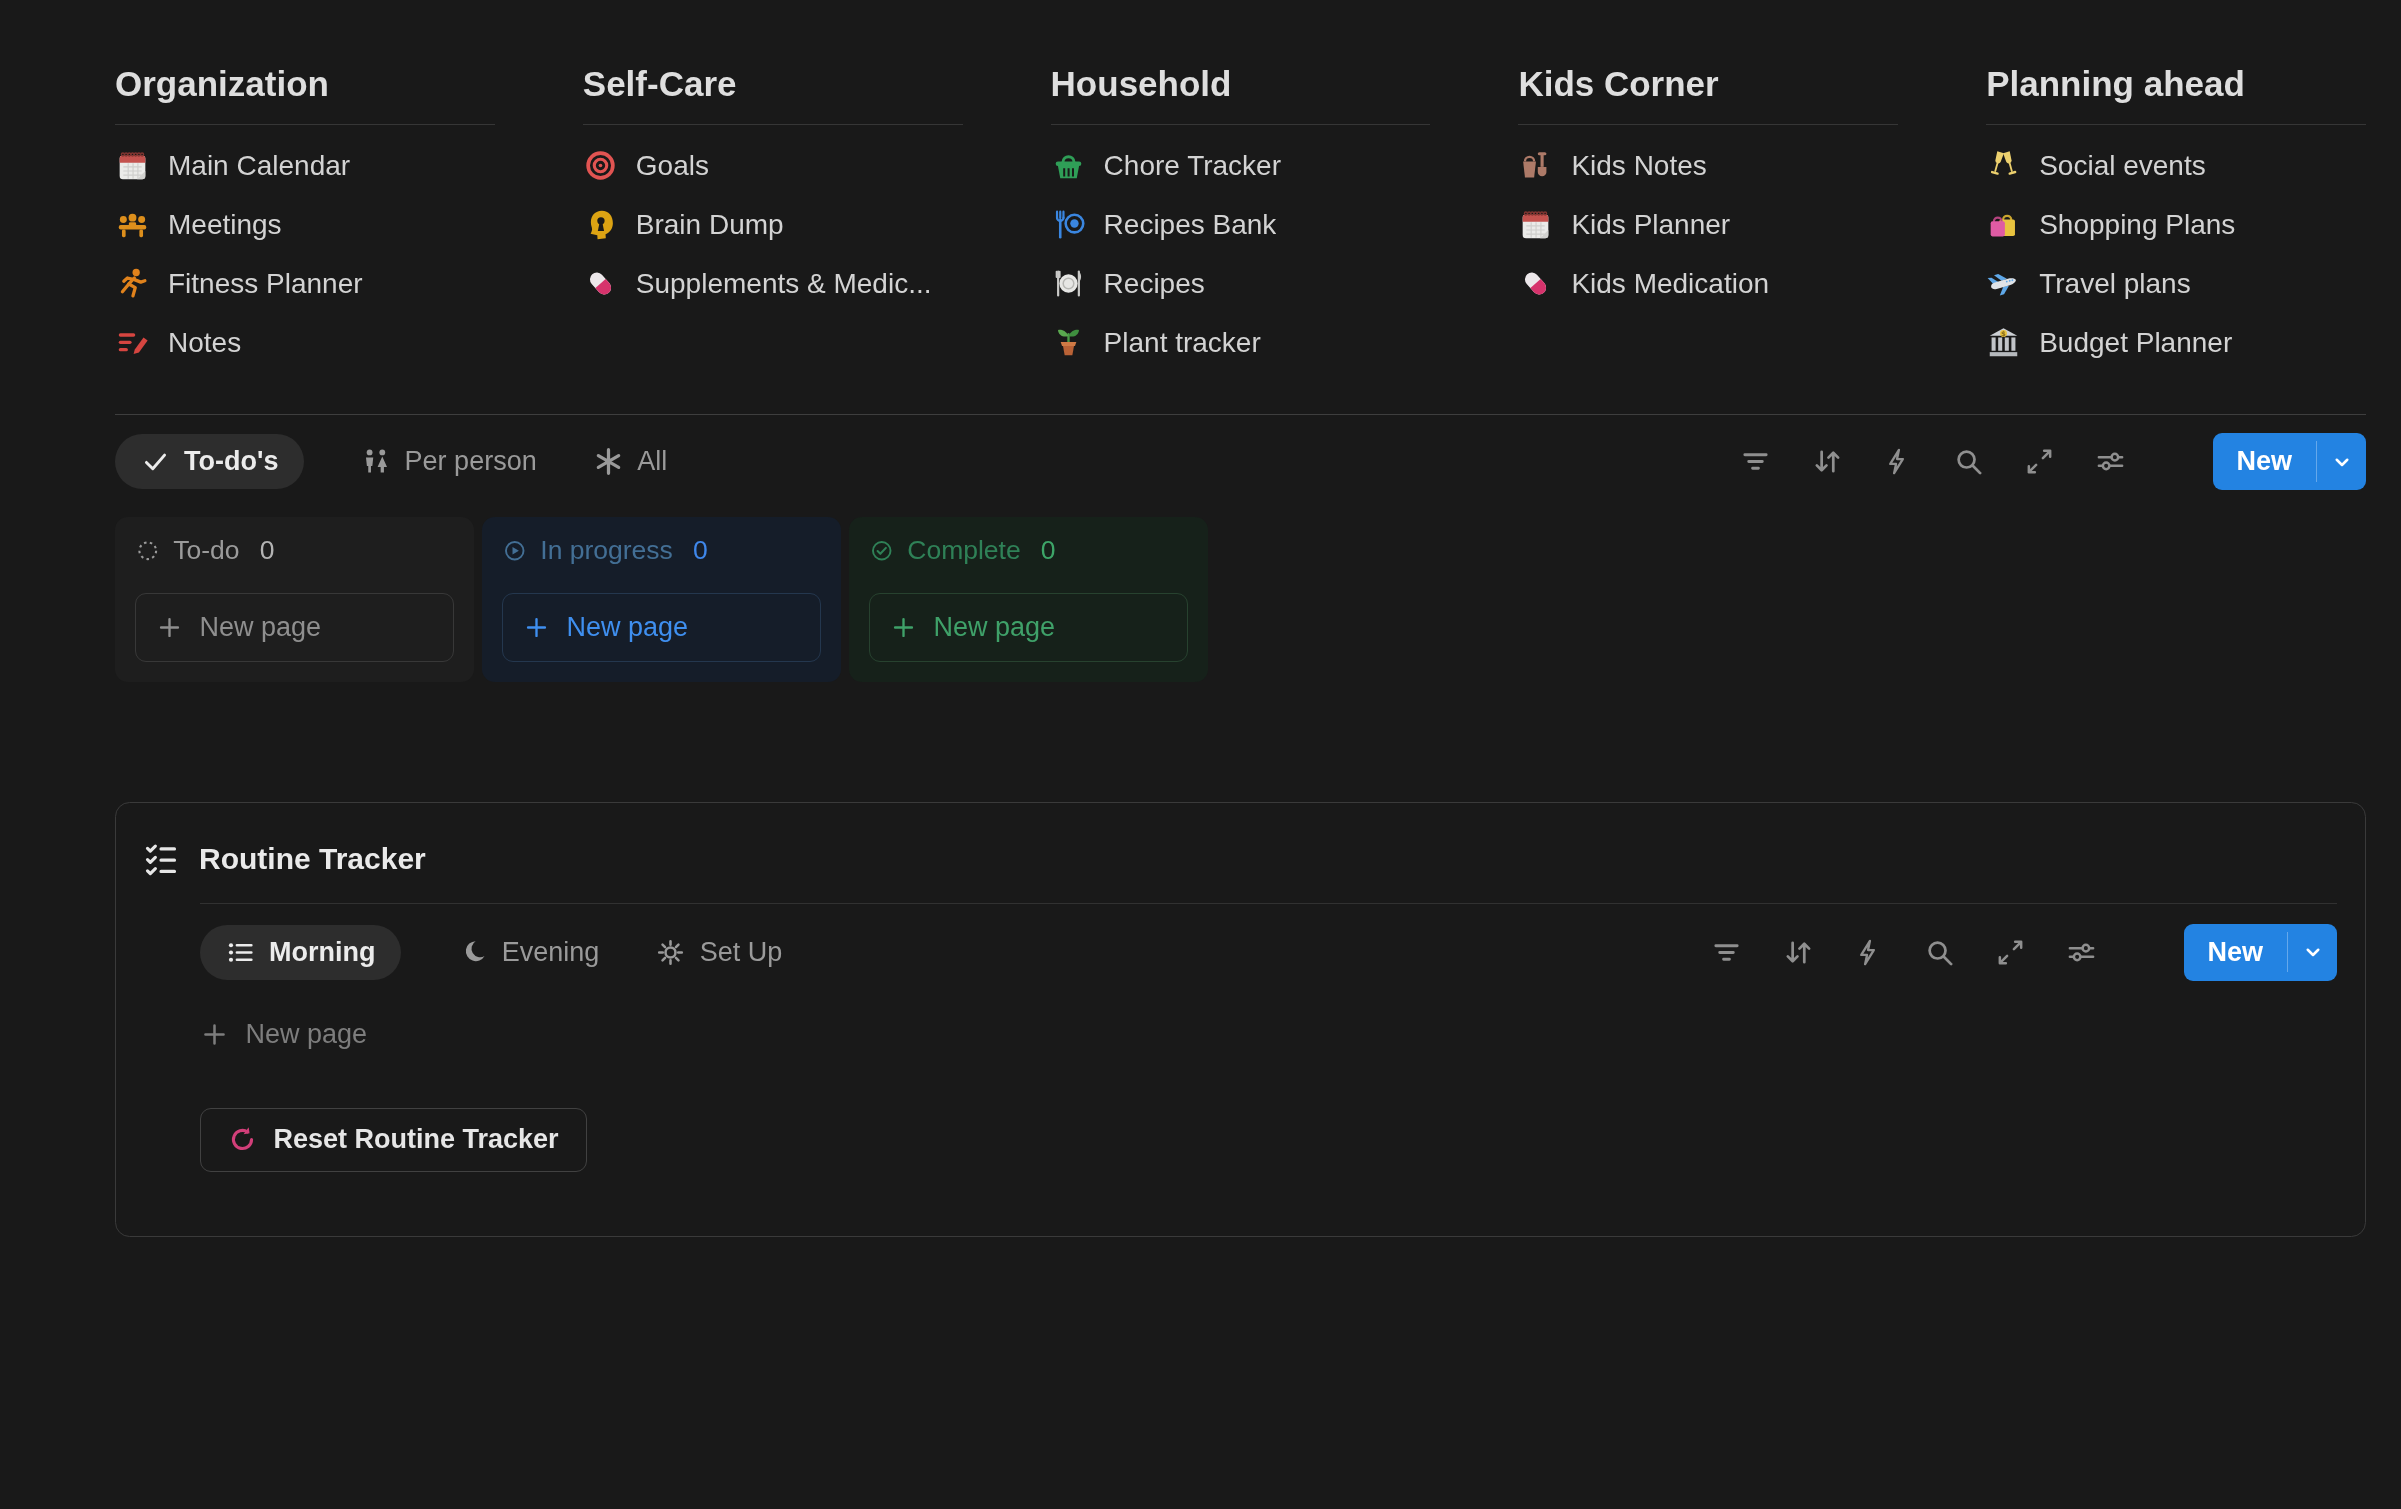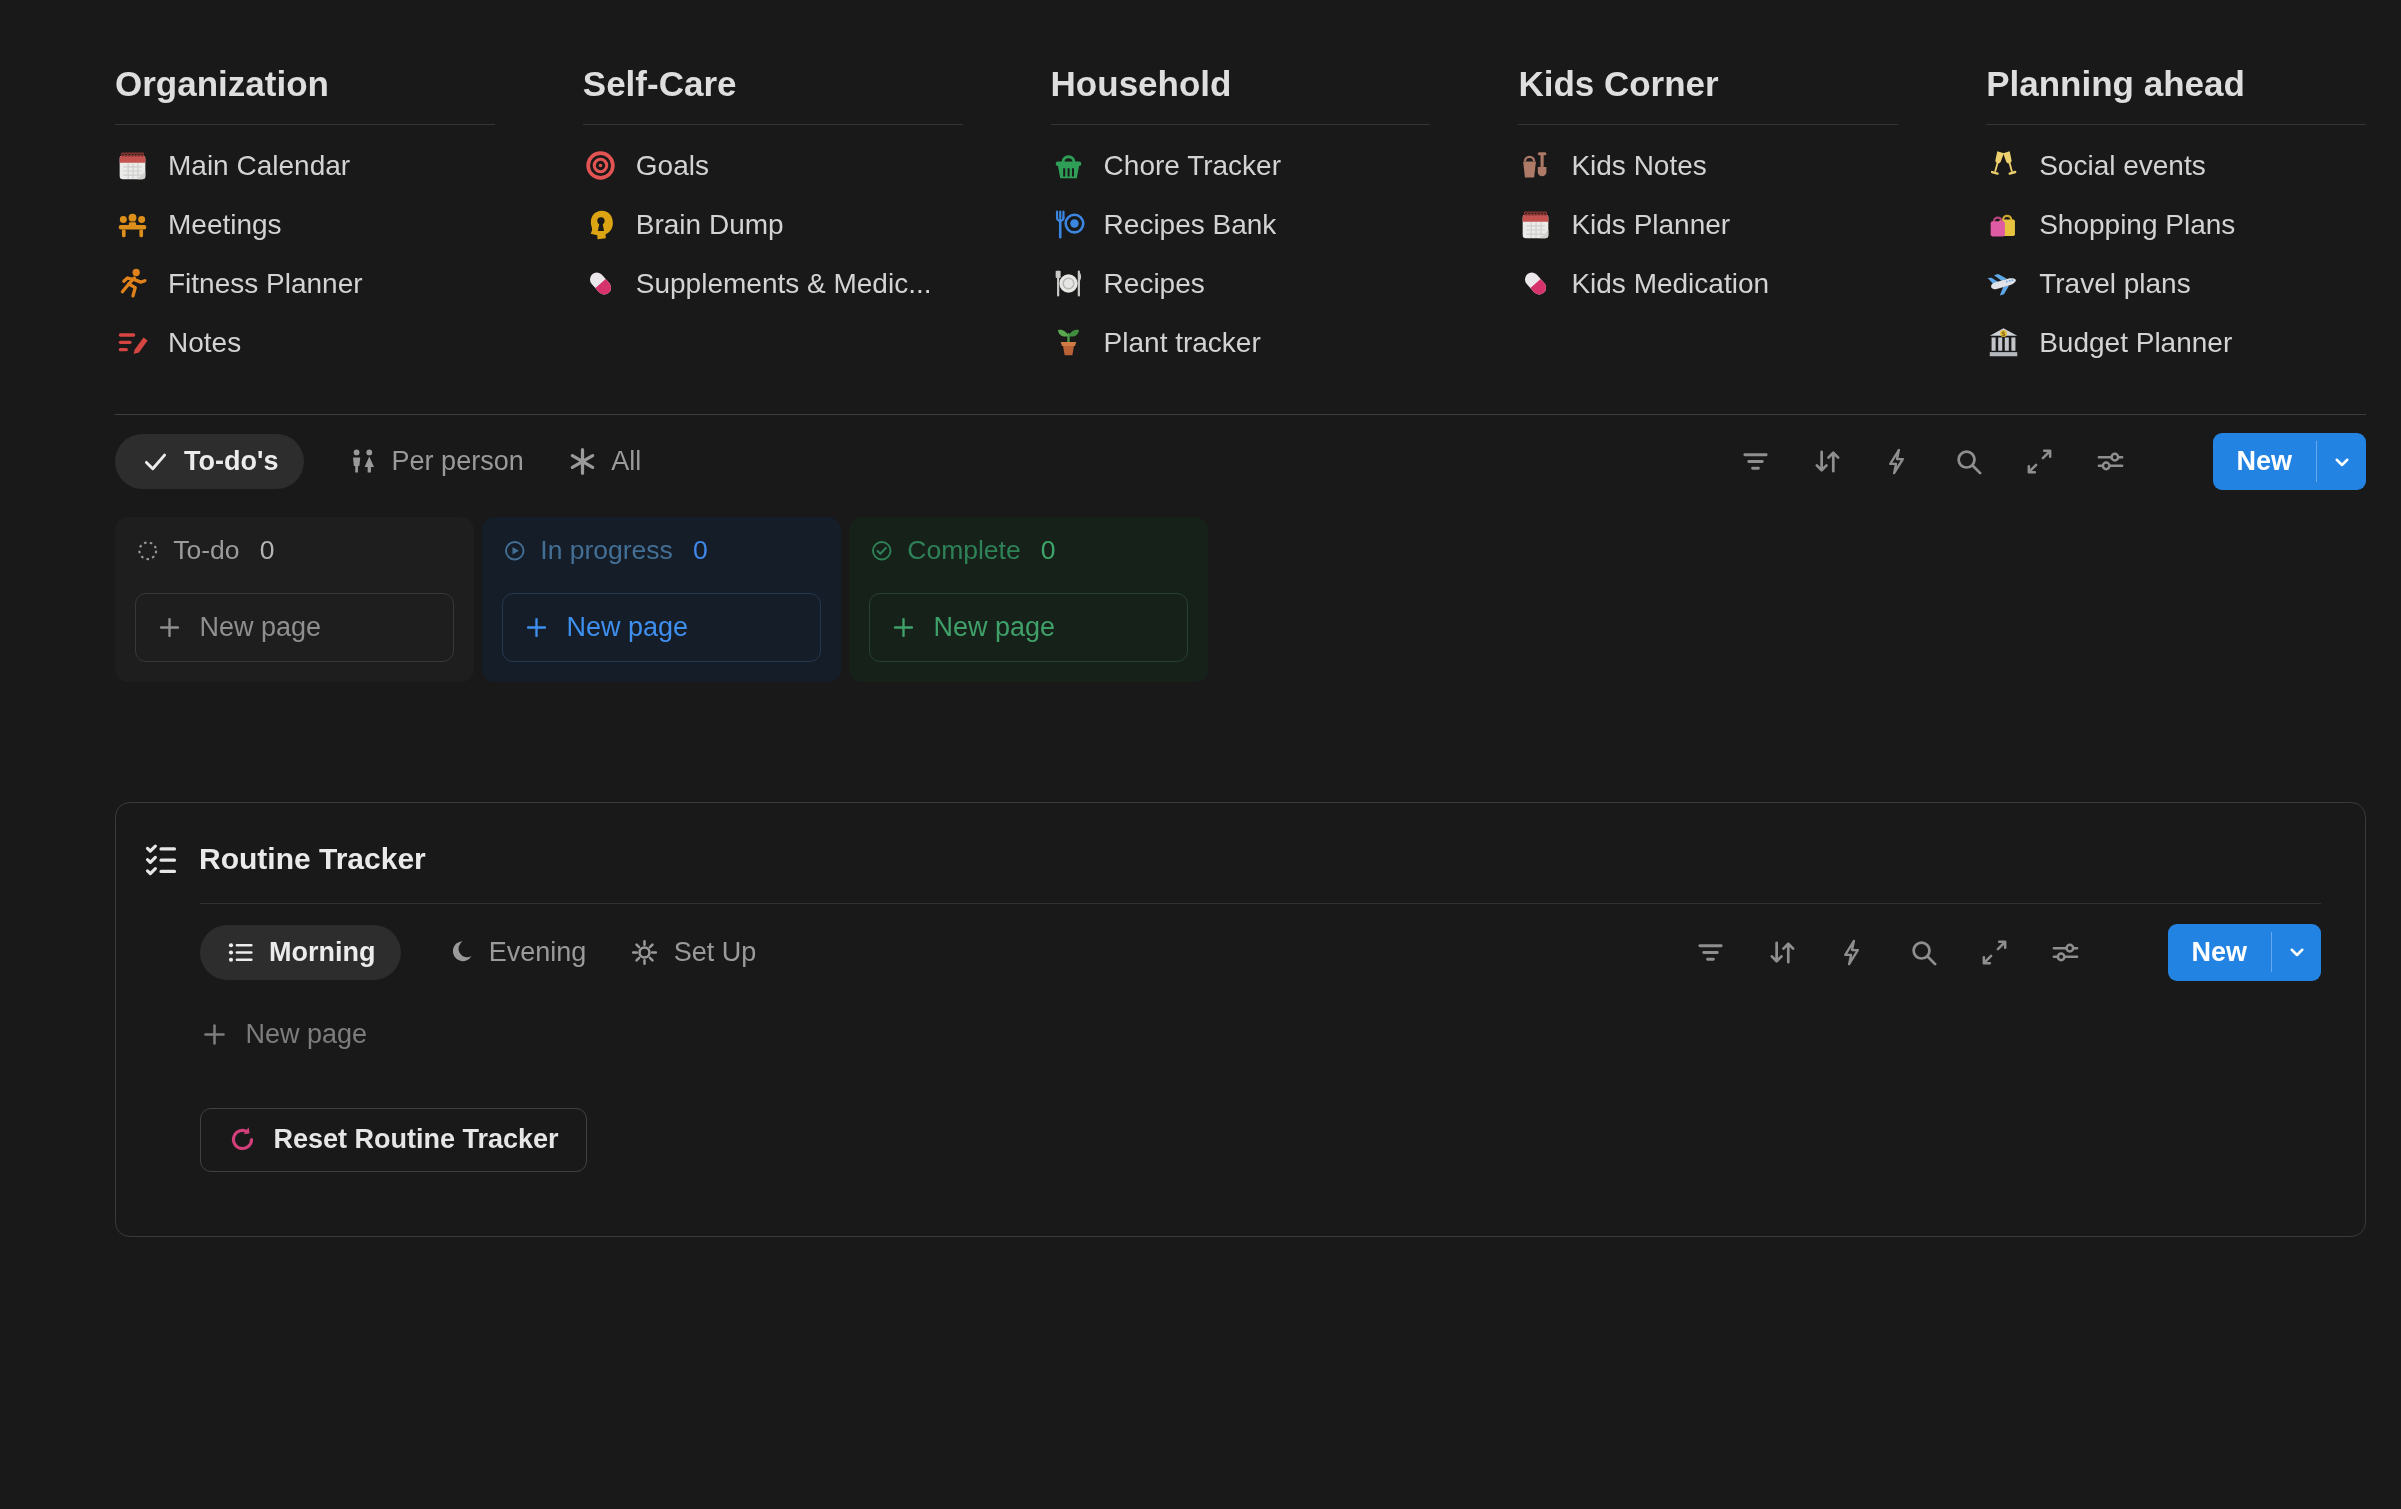--- a/index.html
+++ b/index.html
@@ -15,21 +15,21 @@
   .link-item{display:flex;align-items:center;gap:18px;padding:12px 0;cursor:pointer;width:max-content;max-width:100%;}
   .link-icon{width:35px;height:35px;flex:none;display:flex;align-items:center;justify-content:center;}
   .link-icon svg{width:33px;height:33px;}
   .link-label{font-size:28px;color:#d3d3d3;text-decoration:underline;text-decoration-color:rgba(255,255,255,.27);
               text-decoration-thickness:1.4px;text-underline-offset:7.3px;white-space:nowrap;overflow:hidden;text-overflow:ellipsis;}
 
   .page-divider{margin:42px 0 0;border:0;border-top:1.8px solid #3e3e3e;}
 
   
   .view-bar{display:flex;align-items:center;justify-content:space-between;margin-top:18px;}
-  .tabs{display:flex;align-items:center;gap:44px;}
+  .tabs{display:flex;align-items:center;gap:57px;}
   .tab{display:flex;align-items:center;gap:14.6px;font-size:27px;color:#9a9a9a;cursor:pointer;white-space:nowrap;}
   .tab .t-icon{display:flex;}
   .tab svg{width:29px;height:29px;}
   .tab.active{background:#2d2d2d;border-radius:911px;padding:12px 25.5px;color:#ececec;font-weight:700;}
   .toolbar{display:flex;align-items:center;gap:56px;color:#8f8f8f;}
   .tool{width:31px;height:31px;cursor:pointer;display:flex;}
   .tool svg{width:31px;height:31px;}
   .new-button{display:flex;align-items:stretch;border-radius:9px;overflow:hidden;margin-left:31px;cursor:pointer;height:57px;}
   .new-label{display:flex;align-items:center;padding:0 24px;font-size:27px;font-weight:700;color:#fff;}
   .new-split{width:0.9px;background:rgba(255,255,255,.3);margin:8.2px 0;}
@@ -41,21 +41,21 @@
   .board-col{width:359px;border-radius:12.8px;padding:18px 20px 20px;box-sizing:border-box;}
   .status-row{display:flex;align-items:center;gap:12.8px;font-size:26.5px;font-weight:500;}
   .status-row .s-icon{width:25.5px;height:25.5px;display:flex;}
   .s-icon svg{width:25.5px;height:25.5px;}
   .status-count{margin-left:7.3px;}
   .newpage-btn{margin-top:27px;height:69px;border-radius:11px;border:0.9px solid;display:flex;align-items:center;
                gap:16.4px;padding:0 20px;font-size:27px;cursor:pointer;box-sizing:border-box;}
   .newpage-btn svg{width:27px;height:27px;}
 
   
-  .routine-card{margin:120px 35px 0 115px;border:0.9px solid #3a3a3a;border-radius:14.6px;padding:38px 44px 64px 27px;}
+  .routine-card{margin:120px 35px 0 115px;border:0.9px solid #3a3a3a;border-radius:14.6px;padding:38px 28px 64px 27px;}
   .routine-title-row{display:flex;align-items:center;gap:20px;}
   .r-icon{width:36px;height:36px;color:#e6e6e6;display:flex;}
   .r-icon svg{width:36px;height:36px;}
   .routine-title{font-size:30px;font-weight:700;color:#eaeaea;}
   .routine-divider{margin:25.5px 0 0 57px;border:0;border-top:0.9px solid #313131;}
   .routine-bar{margin-left:57px;margin-top:20px;display:flex;justify-content:space-between;align-items:center;}
   .routine-newpage{margin-left:57px;margin-top:38px;display:flex;align-items:center;gap:16.4px;color:#7d7d7d;
                    font-size:27px;cursor:pointer;width:max-content;}
   .routine-newpage svg{width:29px;height:29px;}
   .reset-btn{margin-left:57px;margin-top:58px;display:flex;align-items:center;gap:16.4px;border:0.9px solid #414141;

